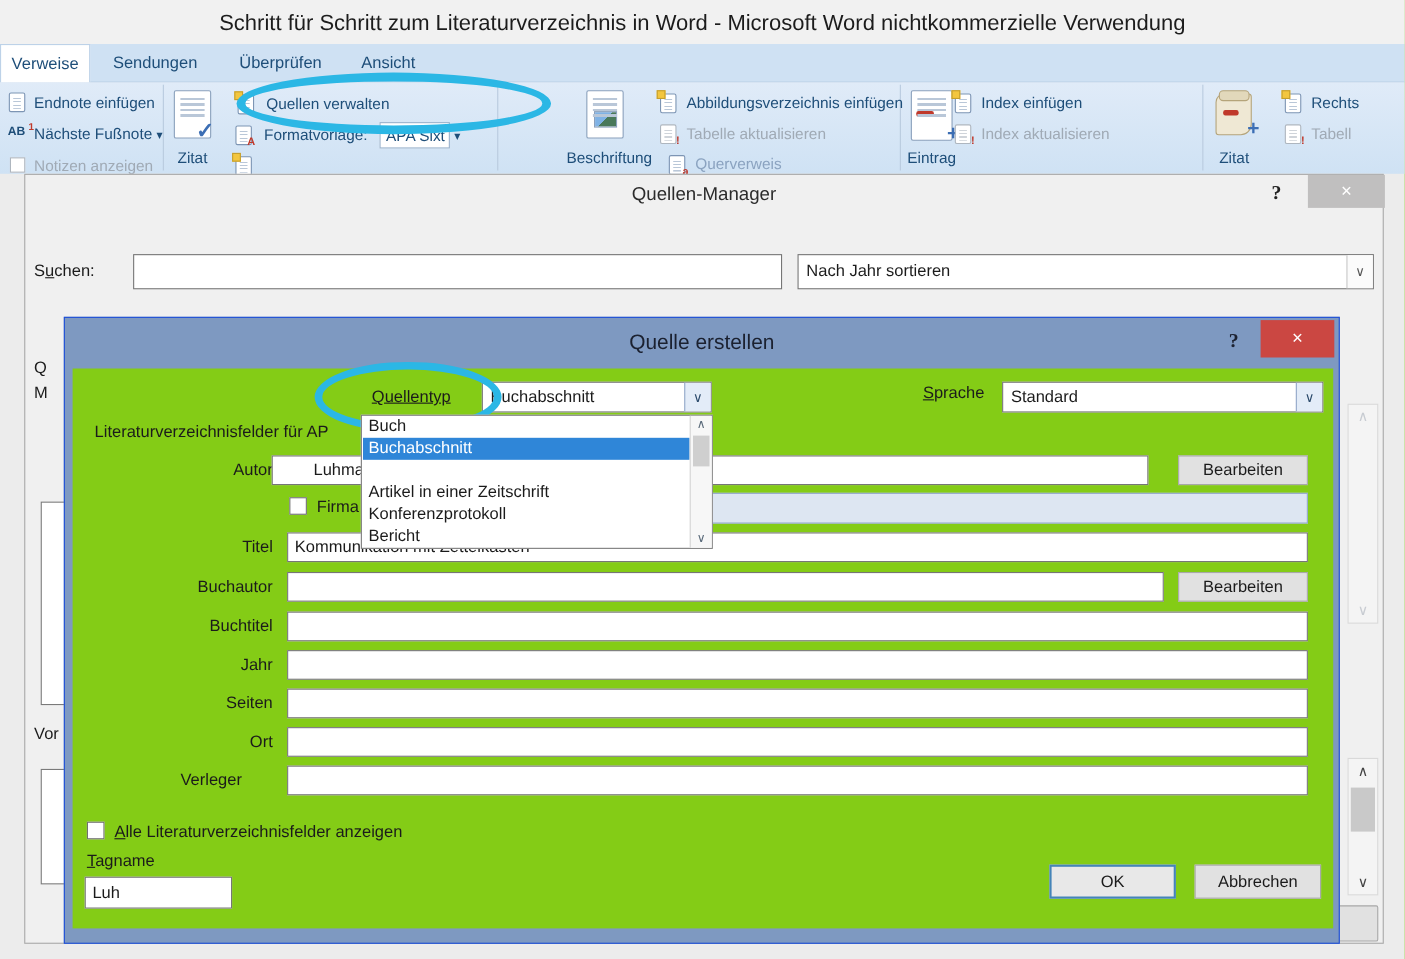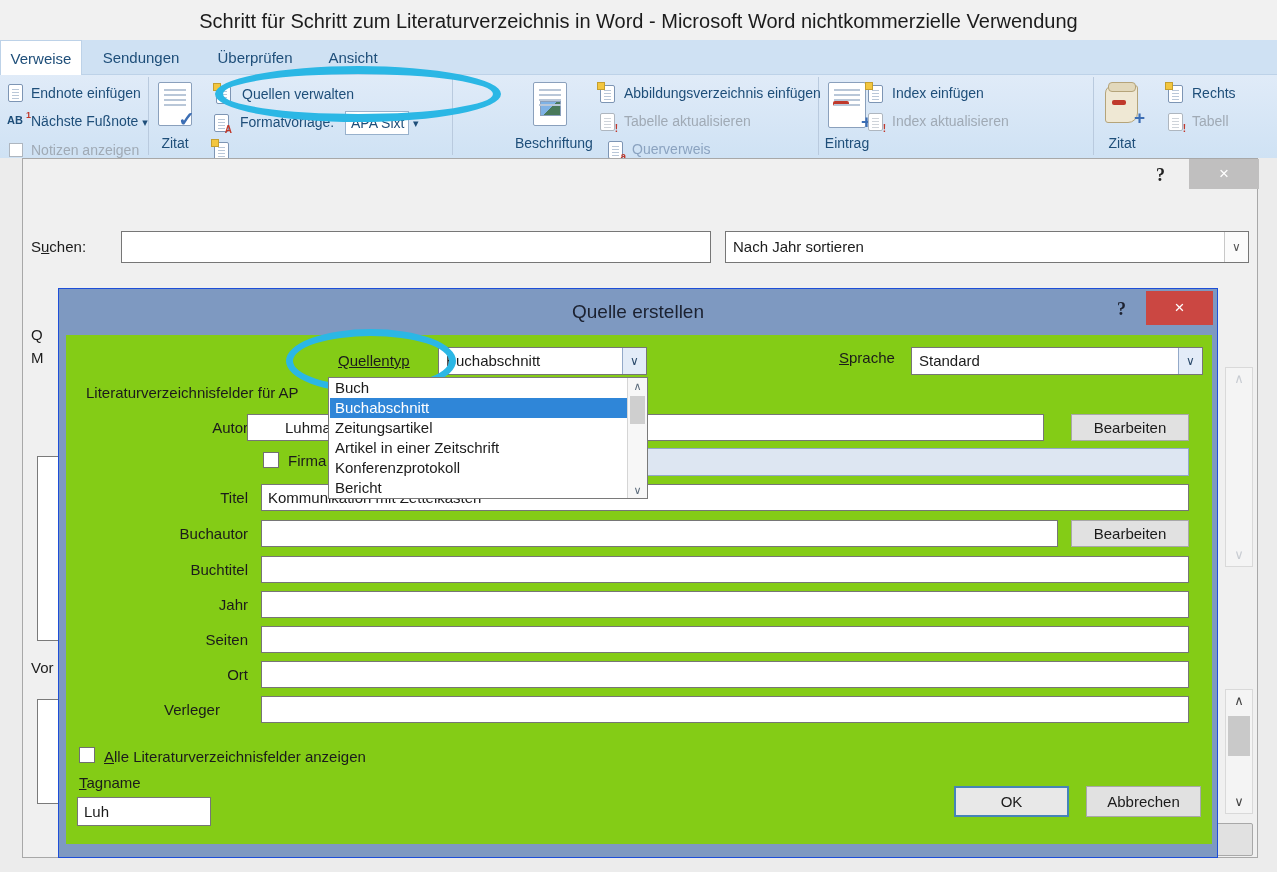--- a/index.html
+++ b/index.html
@@ -237,20 +237,21 @@
       <div class="pg gray">
         <span class="q">!</span>
       </div>
     </div>
   <div class="rtxt gray" style="left:1192px;top:38px">Tabell</div>
 </div>
 
 <div class="circle" style="left:215px;top:66px;width:286px;height:56px;border-width:8px;z-index:15"></div>
 
 <div class="qm">
+  <div class="qm-title">Quellen-Manager</div>
   <div class="dlg-help" style="left:1133px;top:6px;color:#222">?</div>
   <div class="qm-close"><span>×</span></div>
 
   <label class="lbl" style="left:8px;top:79px"><span>S</span><span class="uln">u</span><span>chen:</span></label>
   <input class="inp" style="left: 98px; top: 72px; width: 590px; height: 32px;" value="">
 
   <div class="combo" style="left:702px;top:72px;width:524px;height:32px">
     <span class="cotext" style="line-height:30px">Nach Jahr sortieren</span>
     <span class="coarrow gray" style="line-height:30px">∨</span>
   </div>
@@ -329,21 +330,20 @@
     <input class="inp" style="left: 11px; top: 462px; width: 134px; height: 29px;" value="Luh">
 
     <button class="btn" style="left:888px;top:451px;width:115px;height:31px;border:2px solid #4584b8;background:#e8e8e8">OK</button>
     <button class="btn" style="left:1020px;top:451px;width:115px;height:31px">Abbrechen</button>
 
     <div class="circle" style="left:220px;top:-6px;width:170px;height:64px;border-width:7px;z-index:10"></div>
 
     <div class="ddlist">
       <div class="ddi" style="top:0">Buch</div>
       <div class="ddi sel" style="top:20px">Buchabschnitt</div>
-      <div class="ddi" style="top:40px">Zeitungsartikel</div>
       <div class="ddi" style="top:60px">Artikel in einer Zeitschrift</div>
       <div class="ddi" style="top:80px">Konferenzprotokoll</div>
       <div class="ddi" style="top:100px">Bericht</div>
       <div class="ddsb">
         <div class="ar" style="top:0">∧</div>
         <div class="thumb"></div>
         <div class="ar" style="bottom:0">∨</div>
       </div>
     </div>
   </div>

